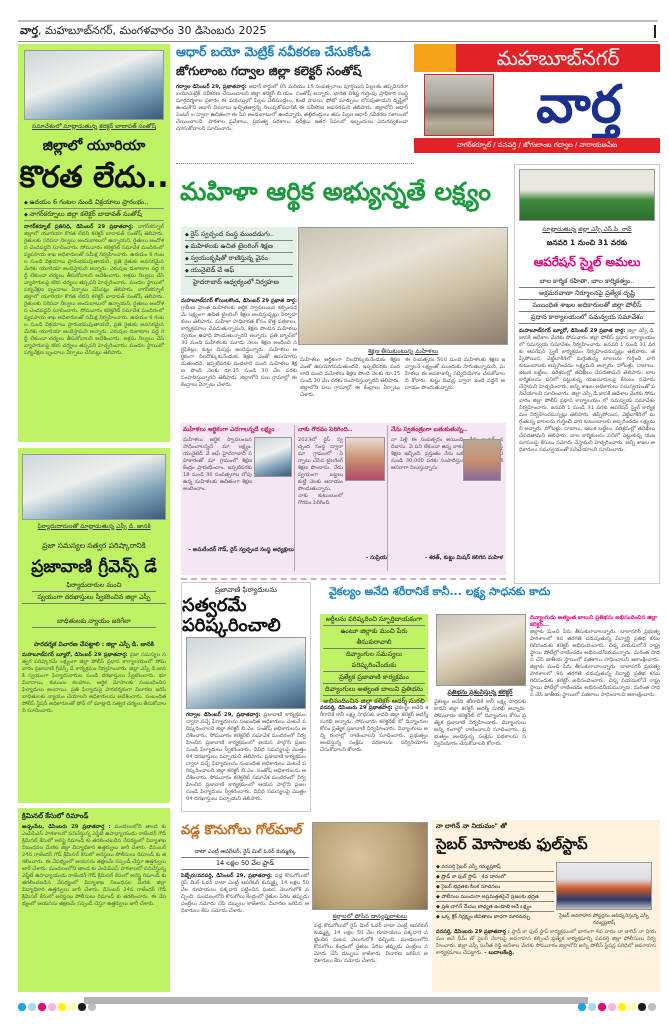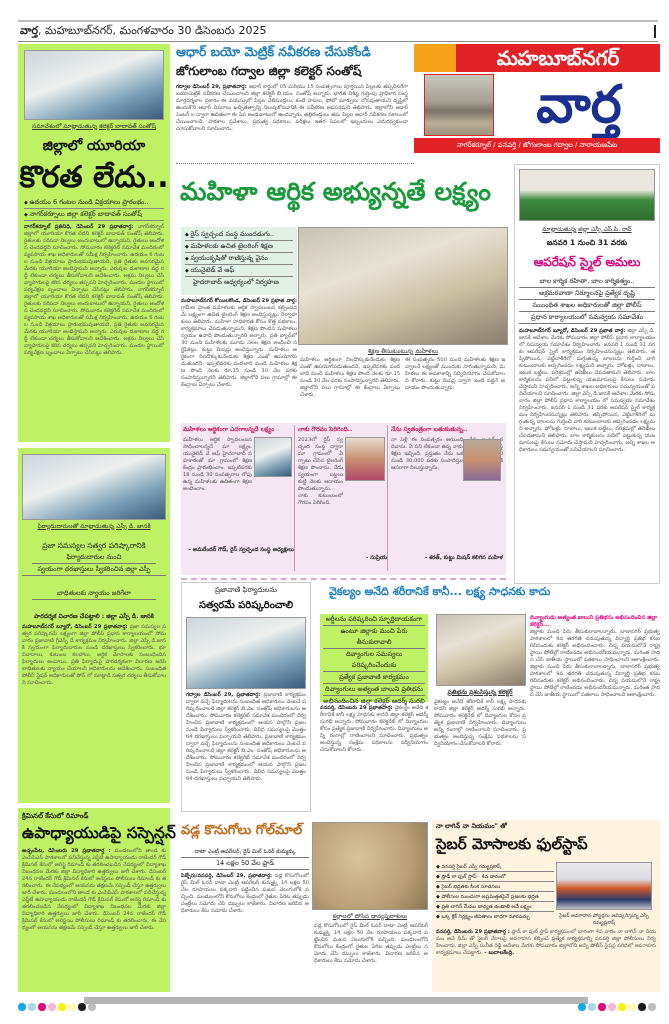--- a/index.html
+++ b/index.html
@@ -51,21 +51,21 @@
 
 <div class="abs" style="left:176px;top:44px;width:232px;height:122px">
   <div class="h-blue" style="font-size:12.5px">ఆధార్ బయో మెట్రిక్ నవీకరణ చేసుకోండి</div>
   <div style="font-size:12px;font-weight:bold;margin:2px 0">జోగులాంబ గద్వాల జిల్లా కలెక్టర్ సంతోష్</div>
   <div class="txt" style="height:84px;overflow:hidden"><b>గద్వాల డిసెంబర్ 29, ప్రభాతవార్త:</b> <span>ఆధార్ కార్డులో 05 మరియు 15 సంవత్సరాలు పూర్తయిన పిల్లలకు తప్పనిసరిగా బయోమెట్రిక్ నవీకరణ చేయించాలని జిల్లా కలెక్టర్ బి.యం. సంతోష్ అన్నారు. భారత విశిష్ట గుర్తింపు ప్రాధికార సంస్థ మార్గదర్శకాల ప్రకారం ఈ వయస్సులో పిల్లల వేలిముద్రలు, కంటి పాపలు, ఫోటో మార్పులు లోనవుతాయని దృష్టిలో ఉంచుకొని ఆధార్ వివరాలు ఖచ్చితత్వాన్ని నిలుపుకోవడానికి ఈ నవీకరణ అవసరమని తెలిపారు. జిల్లాలోని ఆధార్ సెంటర్ ల ద్వారా ఉచితంగా ఈ సేవ అందుబాటులో ఉందన్నారు. తల్లిదండ్రులు తమ పిల్లల ఆధార్ నవీకరణ సకాలంలో చేయించాలని, పాఠశాల ప్రవేశాలు, ప్రభుత్వ పథకాలు, పరీక్షలు ఇతర సేవలలో ఇబ్బందులు ఎదురవ్వకుండా చూసుకోవాలని సూచించారు.</span></div>
 </div>
 <div class="abs dots" style="left:176px;top:163px;width:238px"></div>
 
 <div class="abs" style="left:414px;top:44px;width:246px;height:112px">
   <div style="position:absolute;left:0;top:0;width:42px;height:28px;background:#f7a21b"></div>
-  <div style="position:absolute;left:42px;top:0;width:204px;height:28px;background:#e32227;color:#fff;font-size:20px;font-weight:bold;text-align:center;line-height:28px">మహబూబ్‌నగర్</div>
+  <div style="position:absolute;left:42px;top:0;width:204px;height:28px;background:#e32227;color:#fff;font-size:20px;font-weight:normal;text-align:center;line-height:28px">మహబూబ్‌నగర్</div>
   <div class="photo dam" style="position:absolute;left:10px;top:30px;width:70px;height:62px;border:1px solid #e32227"></div>
   <div style="position:absolute;left:86px;top:26px;width:158px;height:68px;color:#1b2f8f;font-size:52px;font-weight:bold;text-align:center;line-height:68px">వార్త</div>
   <div style="position:absolute;left:0;top:94px;width:246px;height:15px;background:#e32227;color:#fff;font-size:6.8px;text-align:center;line-height:15px;white-space:nowrap">నాగర్‌కర్నూల్ / వనపర్తి / జోగులాంబ గద్వాల / నారాయణపేట</div>
 </div>
 
 <div class="abs h-green" style="left:180px;top:172px;width:335px;font-size:25px;line-height:40px;white-space:nowrap">మహిళా ఆర్థిక అభ్యున్నతే లక్ష్యం</div>
 
 <div class="abs green-box" style="left:181px;top:227px;width:116px;height:68px;padding:2px 4px">
   <div class="bul">రైస్ స్వచ్ఛంద సంస్థ ముందడుగు..</div>
   <div class="bul">మహిళలకు ఉచిత టైలరింగ్ శిక్షణ</div>
@@ -110,36 +110,36 @@
     <div class="txt" style="margin-top:2px;height:118px;overflow:hidden">నా పెళ్లి ఈ సంవత్సరం అయింది. నేను ఇంటర్ చదివాను. ఏ పని లేకుండా ఉన్న నాకు రైస్ స్వచ్ఛంద సంస్థ శిక్షణ ఇచ్చింది. ప్రస్తుతం నేను ఒక నెల కు 15,000 నుండి 30,000 వరకు సంపాదిస్తున్నాను. కుటుంబానికి ఆసరాగా నిలుస్తున్నాను.</div>
     <div style="font-size:5.5px;font-weight:bold;text-align:right">- శరత్, కుట్టు మిషన్ కలిగిన మహిళ</div>
   </div>
 </div>
 <div class="abs" style="left:181px;top:578px;width:325px;border-top:2px dashed #d8a8c8"></div>
 
 <div class="abs lb" style="left:18px;top:448px;width:152px;height:355px">
   <div class="photo blue" style="margin:6px 4px 2px;height:66px"></div>
   <div class="cap">ఫిర్యాదుదారులతో మాట్లాడుతున్న ఎస్పీ డి. జానకి</div>
   <div style="text-align:center;font-size:7.5px;margin-top:10px">ప్రజా సమస్యల సత్వర పరిష్కారానికి</div>
+  <div class="h-black" style="text-align:center;font-size:17px;line-height:28px">ప్రజావాణి గ్రీవెన్స్ డే</div>
   <div class="sub" style="margin:0 14px">ఫిర్యాదుదారుల నుంచి</div>
   <div class="sub" style="margin:0 4px">స్వయంగా దరఖాస్తులు స్వీకరించిన జిల్లా ఎస్పీ</div>
   <div class="sub" style="margin:12px 14px">బాధితులకు న్యాయం జరిగేలా</div>
   <div style="font-size:6px;font-weight:bold;text-align:center;margin:2px 4px">పారదర్శక విచారణ చేపట్టాలి : జిల్లా ఎస్పీ డి. జానకి</div>
   <div class="txt" style="margin:2px 4px;height:120px;overflow:hidden"><b>మహబూబ్‌నగర్ బ్యూరో, డిసెంబర్ 29 ప్రభాతవార్త:</b> <span>ప్రజా సమస్యల సత్వర పరిష్కారమే లక్ష్యంగా జిల్లా పోలీస్ ప్రధాన కార్యాలయంలో సోమవారం ప్రజావాణి గ్రీవెన్స్ డే కార్యక్రమం నిర్వహించారు. జిల్లా ఎస్పీ డి.జానకి స్వయంగా ఫిర్యాదుదారుల నుండి దరఖాస్తులు స్వీకరించారు. భూ వివాదాలు, కుటుంబ కలహాలు, ఆర్థిక మోసాలకు సంబంధించిన ఫిర్యాదులు అందాయి. ప్రతి ఫిర్యాదుపై పారదర్శకంగా విచారణ జరిపి బాధితులకు న్యాయం చేయాలని అధికారులను ఆదేశించారు. సంబంధిత పోలీస్ స్టేషన్ అధికారులతో ఫోన్ లో మాట్లాడి సత్వర చర్యలు తీసుకోవాలని సూచించారు.</span></div>
 </div>
 
 <div class="abs lb" style="left:18px;top:808px;width:152px;height:184px">
   <div style="font-size:7px;font-weight:bold;margin:4px 4px 0">క్రిమినల్ కేసులో రిమాండ్</div>
-  <div class="h-black" style="font-size:15.5px;line-height:24px;margin:0 4px;white-space:nowrap">ఉపాధ్యాయుడిపై సస్పెన్షన్</div>
   <div class="txt" style="margin:2px 4px;height:148px;overflow:hidden"><b>అచ్చంపేట, డిసెంబరు 29 ప్రభాతవార్త :</b> <span>మండలంలోని తాండ కు ఎంపిపిఎస్ పాఠశాలలో పనిచేస్తున్న ఎస్జీటీ ఉపాధ్యాయుడు రాజేందర్ గౌడ్ క్రిమినల్ కేసులో అరెస్టై రిమాండ్ కు తరలించబడిన నేపథ్యంలో విద్యాశాఖ నిబంధనల మేరకు జిల్లా విద్యాధికారి ఉత్తర్వులు జారీ చేశారు. డిసెంబర్ 24న రాజేందర్ గౌడ్ క్రిమినల్ కేసులో అరెస్టయి పోలీసులు రిమాండ్ కు తరలించారు. ఈ నేపథ్యంలో ఆయనను తక్షణమే సస్పెండ్ చేస్తూ ఉత్తర్వులు జారీ చేశారు.</span> <span>మండలంలోని తాండ కు ఎంపిపిఎస్ పాఠశాలలో పనిచేస్తున్న ఎస్జీటీ ఉపాధ్యాయుడు రాజేందర్ గౌడ్ క్రిమినల్ కేసులో అరెస్టై రిమాండ్ కు తరలించబడిన నేపథ్యంలో విద్యాశాఖ నిబంధనల మేరకు జిల్లా విద్యాధికారి ఉత్తర్వులు జారీ చేశారు. డిసెంబర్ 24న రాజేందర్ గౌడ్ క్రిమినల్ కేసులో అరెస్టయి పోలీసులు రిమాండ్ కు తరలించారు. ఈ నేపథ్యంలో ఆయనను తక్షణమే సస్పెండ్ చేస్తూ ఉత్తర్వులు జారీ చేశారు.</span></div>
 </div>
 
 <div class="abs" style="left:181px;top:582px;width:130px;height:230px;border:1px solid #ccc">
   <div style="font-size:7px;text-align:center;margin-top:3px">ప్రజావాణి ఫిర్యాదులను</div>
-  <div class="h-black" style="font-size:10px;text-align:center;line-height:20px">సత్వరమే పరిష్కరించాలి</div>
+  <div class="h-black" style="font-size:18px;line-height:20px">సత్వరమే పరిష్కరించాలి</div>
   <div class="photo blue" style="margin:2px 4px;height:72px"></div>
   <div class="txt" style="margin:2px 4px;height:122px;overflow:hidden"><b>గద్వాల డిసెంబర్ 29, ప్రభాతవార్త:</b> <span>ప్రజావాణి కార్యక్రమం ద్వారా వచ్చే ఫిర్యాదులను సంబంధిత అధికారులు వెంటనే పరిష్కరించాలని జిల్లా కలెక్టర్ బి.ఎం. సంతోష్ అధికారులను ఆదేశించారు. సోమవారం కలెక్టరేట్ సమావేశ మందిరంలో నిర్వహించిన ప్రజావాణి కార్యక్రమంలో ఆయన పాల్గొని ప్రజల నుండి ఫిర్యాదులు స్వీకరించారు. వివిధ సమస్యలపై మొత్తం 64 దరఖాస్తులు వచ్చాయని తెలిపారు.</span> <span>ప్రజావాణి కార్యక్రమం ద్వారా వచ్చే ఫిర్యాదులను సంబంధిత అధికారులు వెంటనే పరిష్కరించాలని జిల్లా కలెక్టర్ బి.ఎం. సంతోష్ అధికారులను ఆదేశించారు. సోమవారం కలెక్టరేట్ సమావేశ మందిరంలో నిర్వహించిన ప్రజావాణి కార్యక్రమంలో ఆయన పాల్గొని ప్రజల నుండి ఫిర్యాదులు స్వీకరించారు. వివిధ సమస్యలపై మొత్తం 64 దరఖాస్తులు వచ్చాయని తెలిపారు.</span></div>
 </div>
 
 <div class="abs h-blue" style="left:329px;top:585px;width:340px;font-size:11px;white-space:nowrap">వైకల్యం అనేది శరీరానికే కానీ... లక్ష్య సాధనకు కాదు</div>
 <div class="abs lb" style="left:320px;top:614px;width:108px;height:88px;padding:0 3px">
   <div class="sub">అర్జీలను పరిష్కరించి స్ఫూర్తిదాయకంగా</div>
   <div class="sub">ఉంటూ జిల్లాకు మంచి పేరు తీసుకురావాలి</div>
   <div class="sub">దివ్యాంగుల సమస్యలు పరిష్కరించేందుకు</div>
   <div class="sub">ప్రత్యేక ప్రజావాణి కార్యక్రమం</div>

